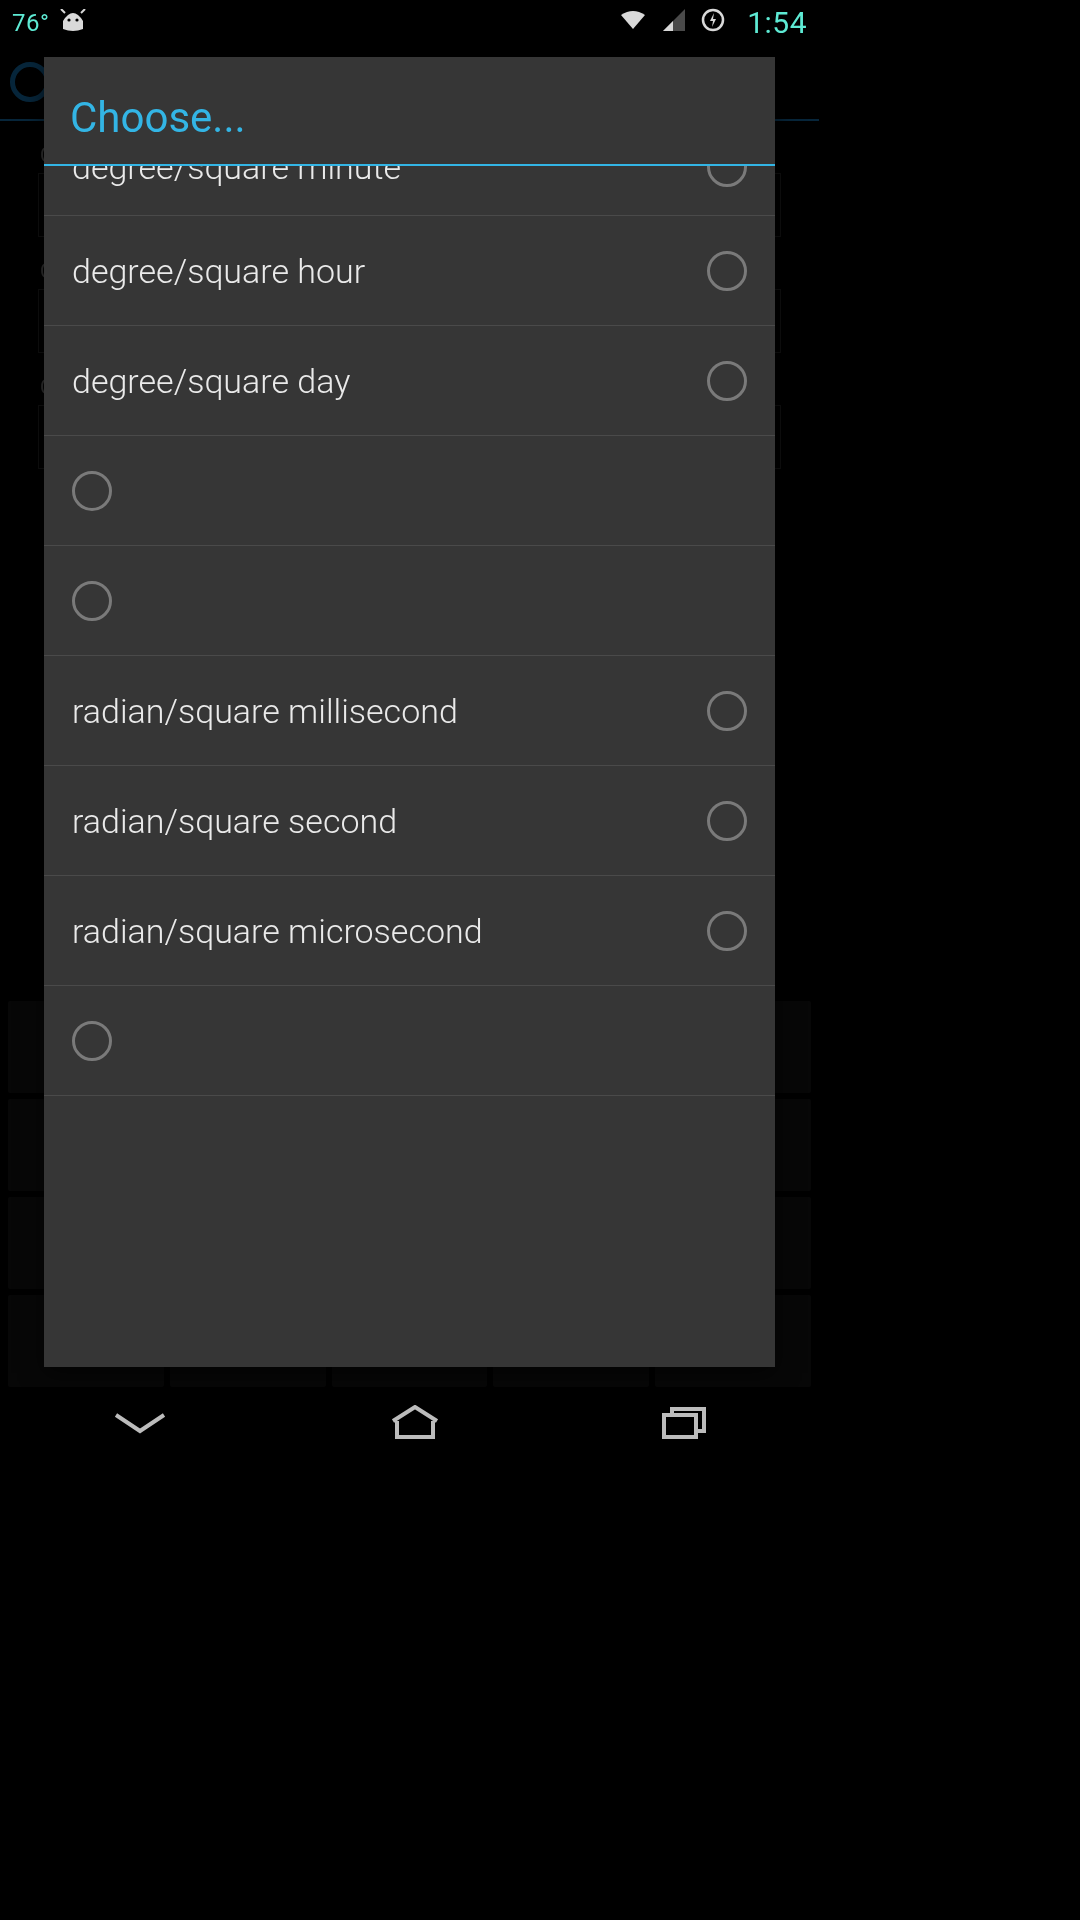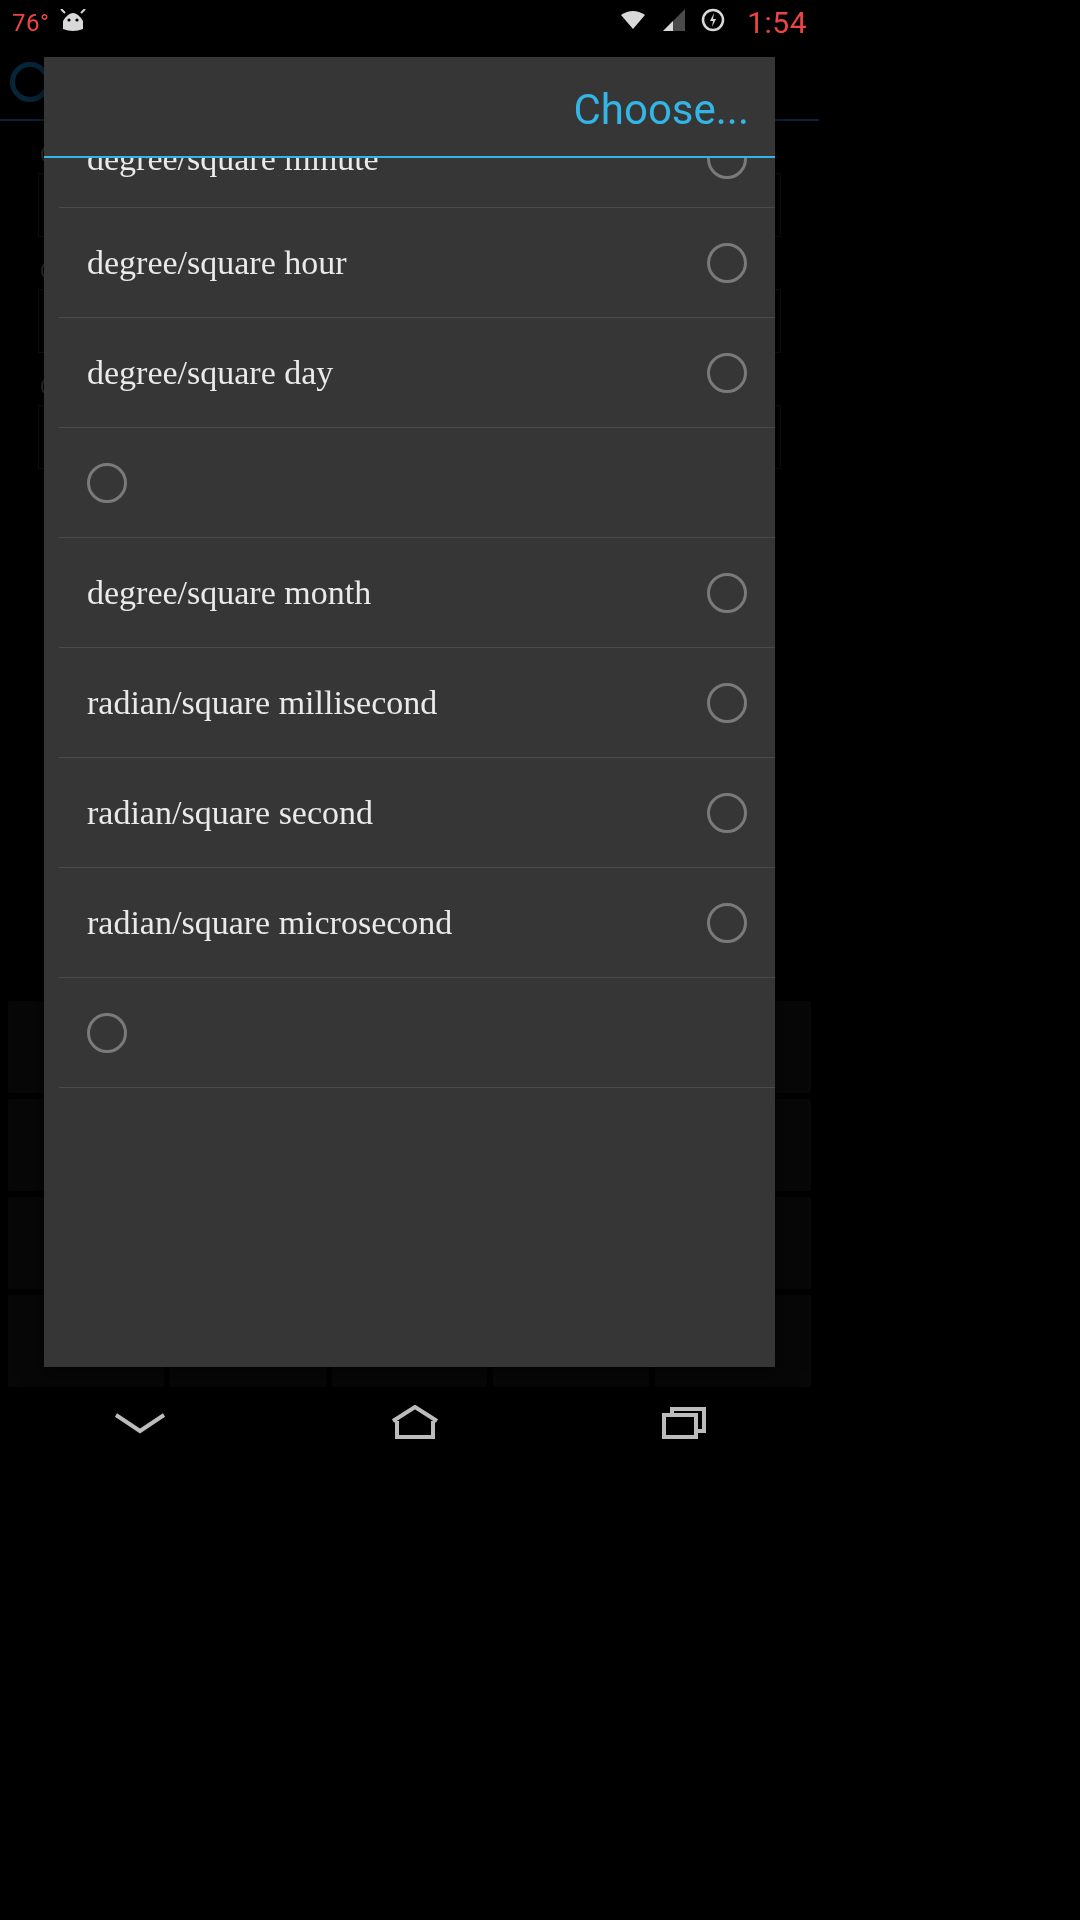--- a/index.html
+++ b/index.html
@@ -15,21 +15,21 @@
 
   
   .status-bar {
     position: absolute;
     top: 0; left: 0; right: 0;
     height: 45px;
     display: flex;
     justify-content: space-between;
     align-items: center;
     padding: 0 12px;
-    color: #ef4444;
+    color: #5eead4;
     font-size: 24px;
     letter-spacing: .5px;
   }
   .status-left, .status-right { display: flex; align-items: center; gap: 10px; }
   .status-right { gap: 16px; }
   .clock { font-size: 30px; font-weight: 400; margin-left: 6px; }
 
   
   .app-bg {
     position: absolute;
@@ -84,33 +84,31 @@
     top: 57px; bottom: 88px;
     background: #363636;
     box-shadow: 0 6px 22px rgba(0,0,0,.6);
     display: flex; flex-direction: column;
     overflow: hidden;
   }
   .dialog-title {
     color: #33b5e5;
     font-size: 42px;
     font-weight: 400;
-    padding: 28px 26px 22px;
-    text-align: right;
+    padding: 36px 26px 22px;
   }
   .dialog-divider { height: 2px; background: #33b5e5; }
   .options {
     flex: 1;
     overflow: hidden;
     position: relative;
   }
   .options-inner {
-    position: absolute; left: 15px; right: 0;
+    position: absolute; left: 0; right: 0;
     top: -48px; 
-    font-family: Liberation Serif, serif;
   }
   .option {
     display: flex; align-items: center; justify-content: space-between;
     height: 110px;
     padding: 0 28px;
     border-bottom: 1px solid #4a4a4a;
     color: #eaeaea;
     font-size: 34px;
     font-weight: 300;
   }
@@ -218,21 +216,20 @@
           <span class="radio"></span>
         </div>
         <div class="option">
           <span>degree/square day</span>
           <span class="radio"></span>
         </div>
         <div class="option">
           <span class="radio"></span>
         </div>
         <div class="option">
-          <span>degree/square month</span>
           <span class="radio"></span>
         </div>
         <div class="option">
           <span>radian/square millisecond</span>
           <span class="radio"></span>
         </div>
         <div class="option">
           <span>radian/square second</span>
           <span class="radio"></span>
         </div>

